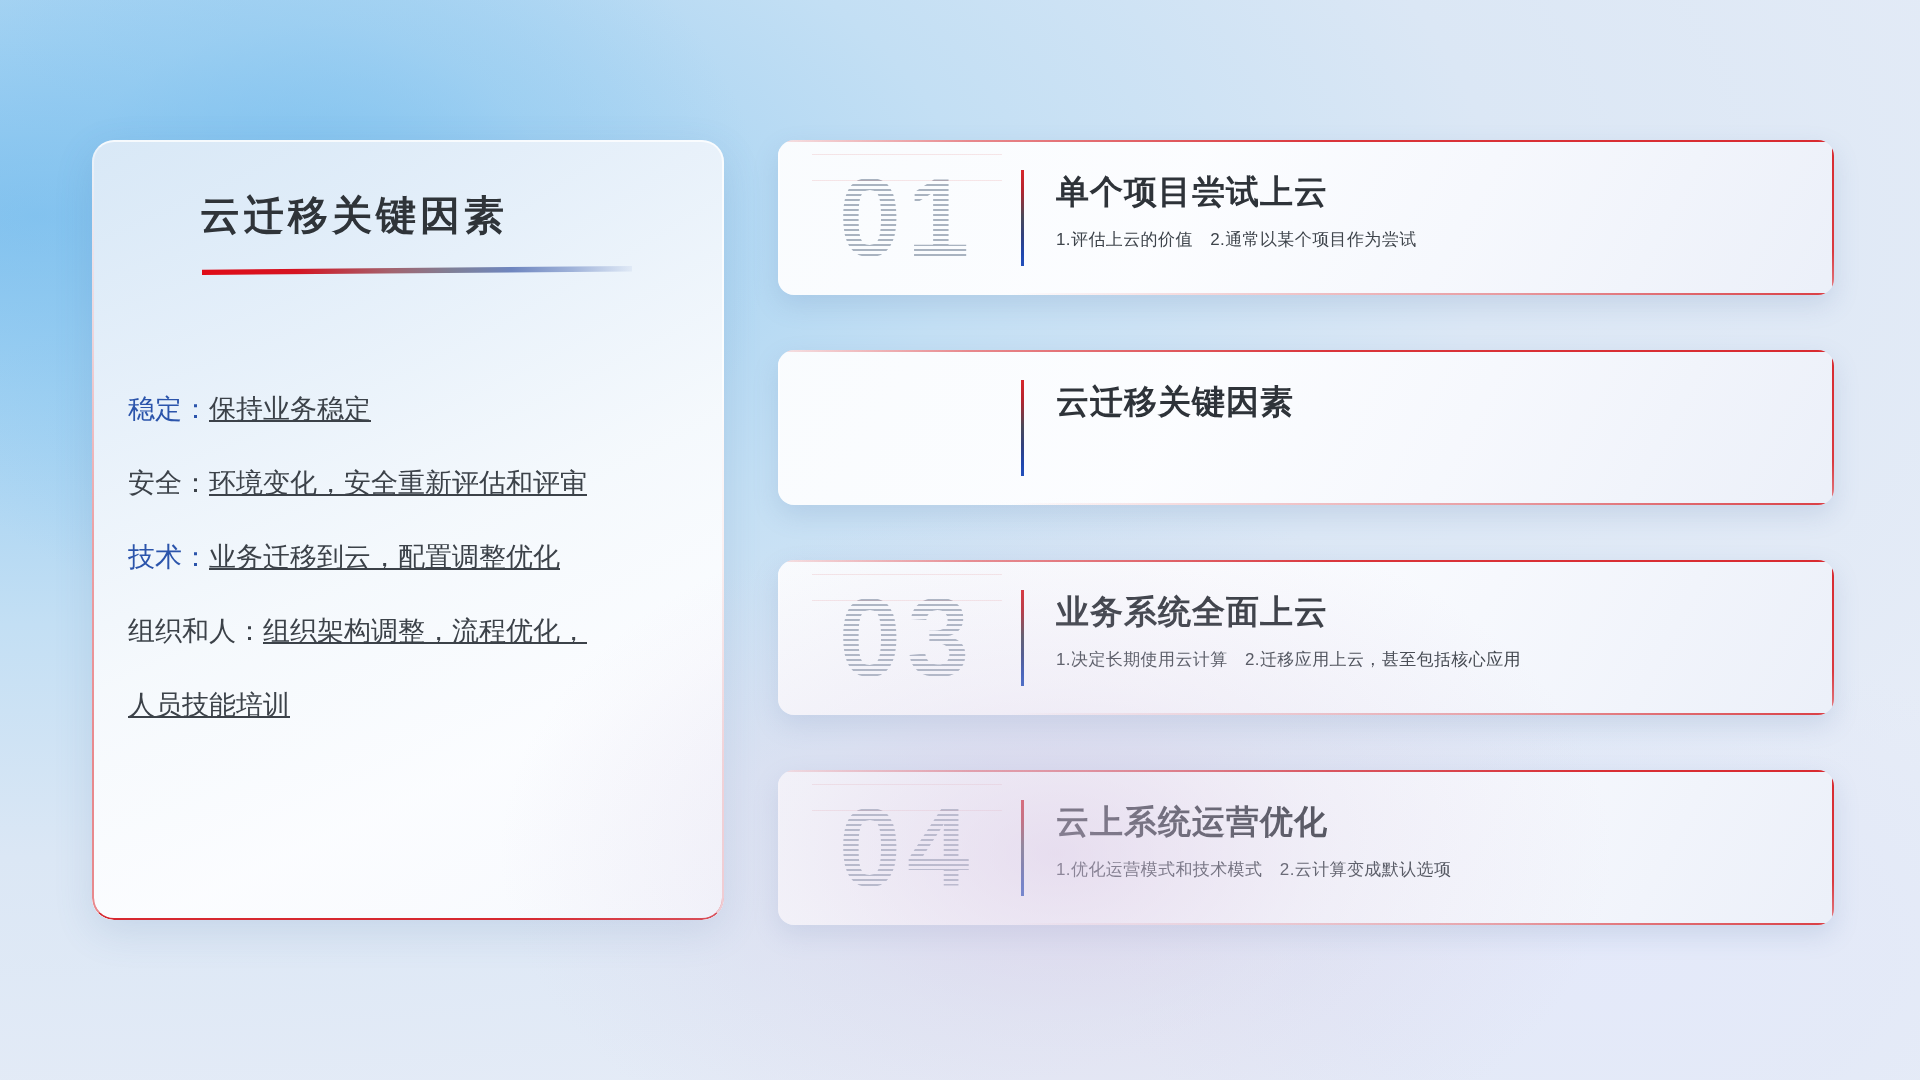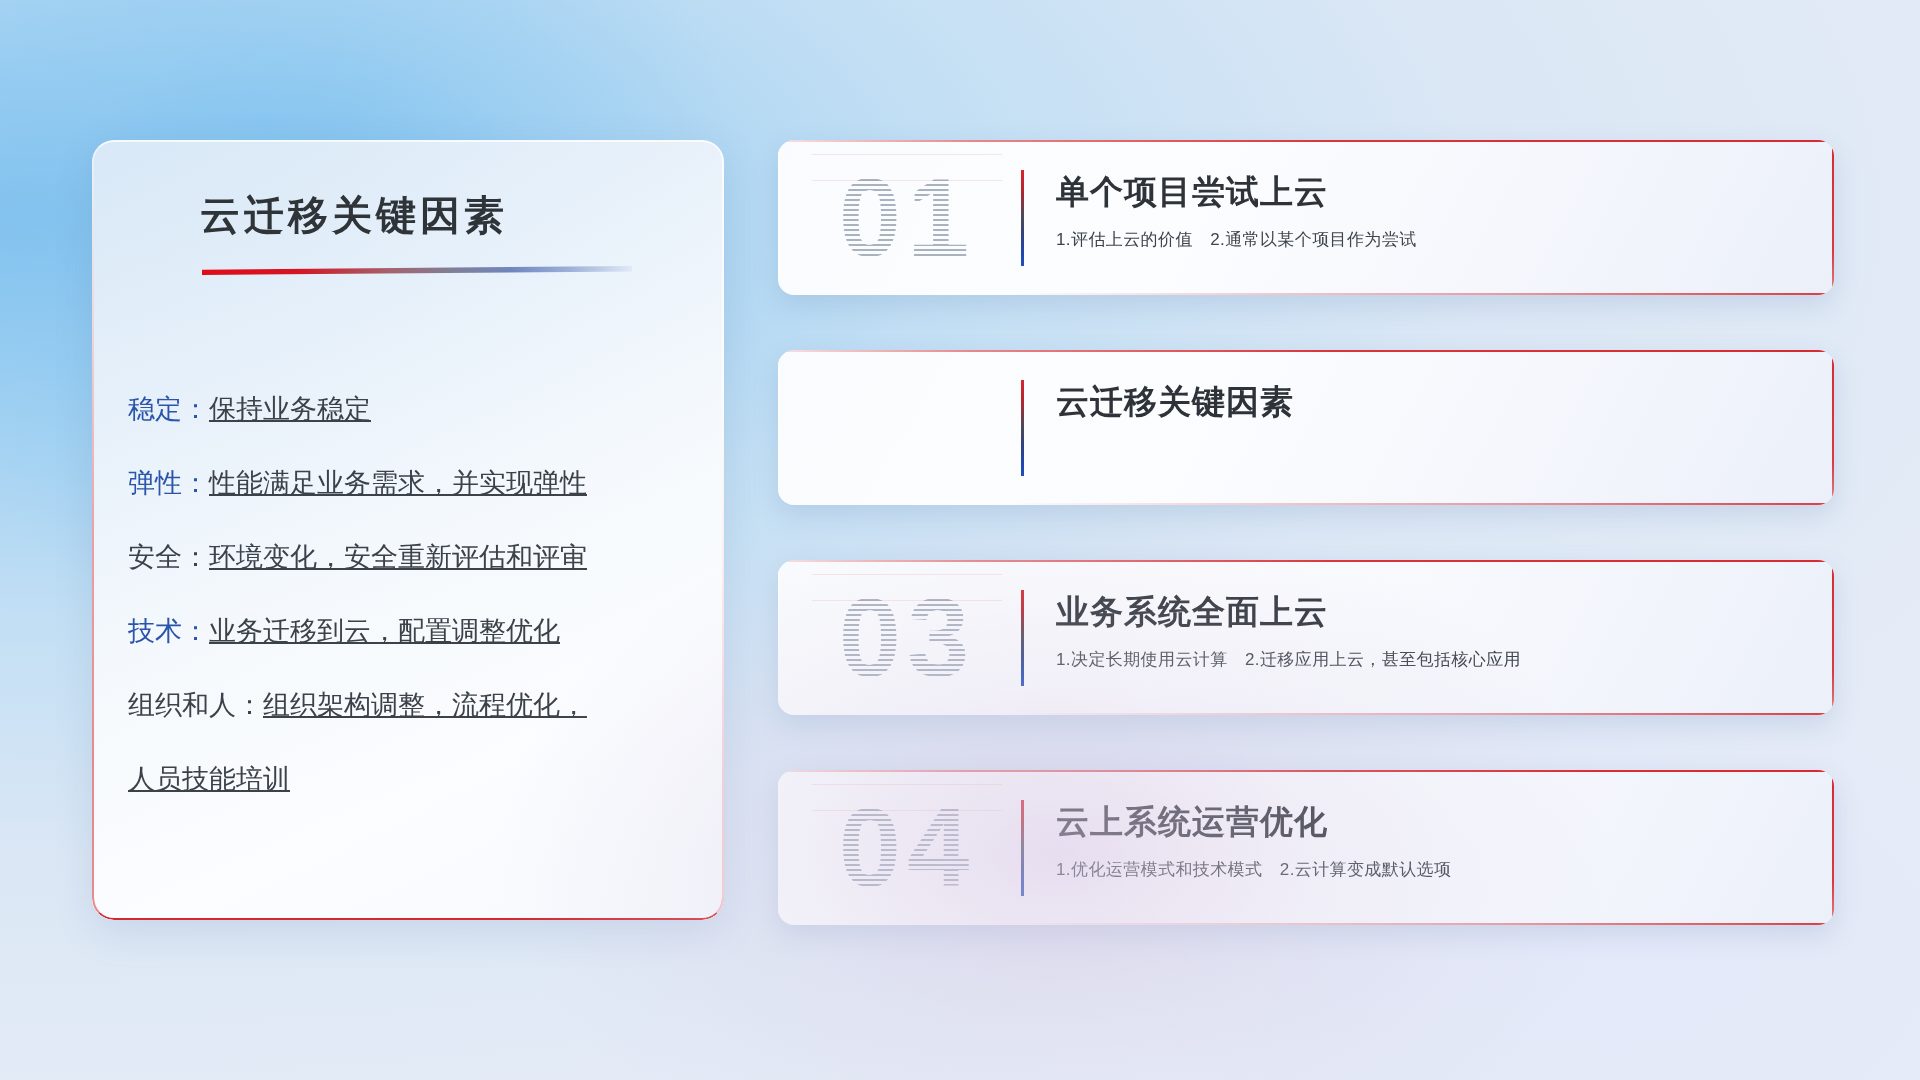--- a/index.html
+++ b/index.html
@@ -266,23 +266,20 @@
     <div id="left-panel-highlight"></div>
 
     <div id="panel-title">云迁移关键因素</div>
     <div id="panel-title-underline"></div>
 
     <div id="factor-list">
       <div class="factor-row">
         <span class="factor-label accent">稳定：</span><span class="factor-text">保持业务稳定</span>
       </div>
       <div class="factor-row">
-        <span class="factor-label accent">弹性：</span><span class="factor-text">性能满足业务需求，并实现弹性</span>
-      </div>
-      <div class="factor-row">
         <span class="factor-label">安全：</span><span class="factor-text">环境变化，安全重新评估和评审</span>
       </div>
       <div class="factor-row">
         <span class="factor-label accent">技术：</span><span class="factor-text">业务迁移到云，配置调整优化</span>
       </div>
       <div class="factor-row">
         <span class="factor-label">组织和人：</span><span class="factor-text">组织架构调整，流程优化，</span>
       </div>
       <div class="factor-row wrapline">
         <span class="factor-text">人员技能培训</span>

